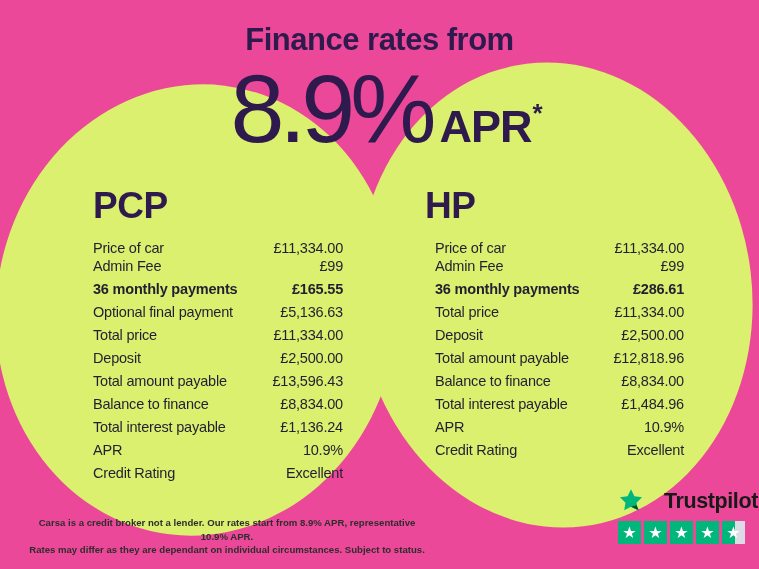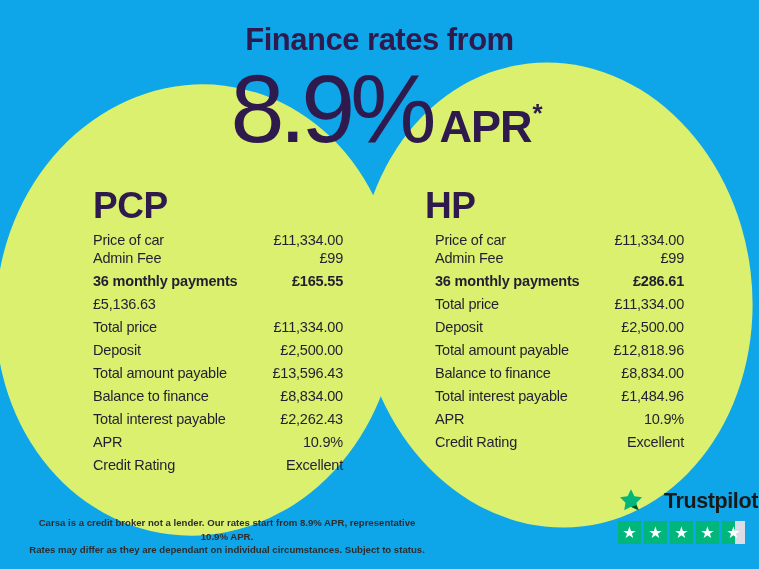--- a/index.html
+++ b/index.html
@@ -1,18 +1,18 @@
 <!DOCTYPE html>
 <html><head>
 <meta charset="utf-8">
 <style>
   html,body { margin:0; padding:0; }
   .stage {
     position:relative; width:759px; height:569px; overflow:hidden;
-    background:#0ea5e9;
+    background:#ec4899;
     font-family:"Liberation Sans", sans-serif;
   }
   .blob { position:absolute; background:#daf06e; border-radius:50%; }
   .blob-left  { left:-4px;  top:84px; width:402px; height:452px; transform:rotate(7deg); }
   .blob-right { left:358px; top:62px; width:394px; height:466px; transform:rotate(-7deg); }
 
   .kicker {
     position:absolute; top:22px; left:0; right:0; text-align:center;
     font-size:31px; font-weight:bold; letter-spacing:-0.5px; color:#2f1a4e;
   }
@@ -26,21 +26,21 @@
   .ast  { font-size:26px; position:relative; top:-20px; left:1px; }
 
   .col { position:absolute; top:186px; }
   .col-pcp { left:93px;  width:250px; }
   .col-hp  { left:435px; width:249px; }
   .col-title {
     margin:0; font-size:37px; line-height:40px;
     font-weight:bold; color:#2f1a4e; letter-spacing:-0.5px;
   }
   .col-hp .col-title { transform:translateX(-10px); }
-  .rows { margin-top:6px; color:#231e31; font-size:14.5px; letter-spacing:-0.2px; }
+  .rows { margin-top:14px; color:#231e31; font-size:14.5px; letter-spacing:-0.2px; }
   .row { display:flex; justify-content:space-between; line-height:17px; margin-top:6px; }
   .row:first-child { margin-top:0; }
   .row.tight { margin-top:1px; }
   .row.bold { font-weight:bold; }
 
   .disclaimer {
     position:absolute; left:27px; top:516px; width:400px;
     font-size:9.6px; line-height:13.5px; font-weight:bold; color:#2d2d2d;text-align:center;
   }
 
@@ -78,41 +78,42 @@
         </div>
         <div class="row tight">
           <span class="lbl">Admin Fee</span>
           <span class="val">£99</span>
         </div>
         <div class="row bold">
           <span class="lbl">36 monthly payments</span>
           <span class="val">£165.55</span>
         </div>
         <div class="row">
+          <span class="lbl">Optional final payment</span>
           <span class="val">£5,136.63</span>
         </div>
         <div class="row">
           <span class="lbl">Total price</span>
           <span class="val">£11,334.00</span>
         </div>
         <div class="row">
           <span class="lbl">Deposit</span>
           <span class="val">£2,500.00</span>
         </div>
         <div class="row">
           <span class="lbl">Total amount payable</span>
           <span class="val">£13,596.43</span>
         </div>
         <div class="row">
           <span class="lbl">Balance to finance</span>
           <span class="val">£8,834.00</span>
         </div>
         <div class="row">
           <span class="lbl">Total interest payable</span>
-          <span class="val">£2,262.43</span>
+          <span class="val">£1,136.24</span>
         </div>
         <div class="row">
           <span class="lbl">APR</span>
           <span class="val">10.9%</span>
         </div>
         <div class="row">
           <span class="lbl">Credit Rating</span>
           <span class="val">Excellent</span>
         </div>
       </div>

